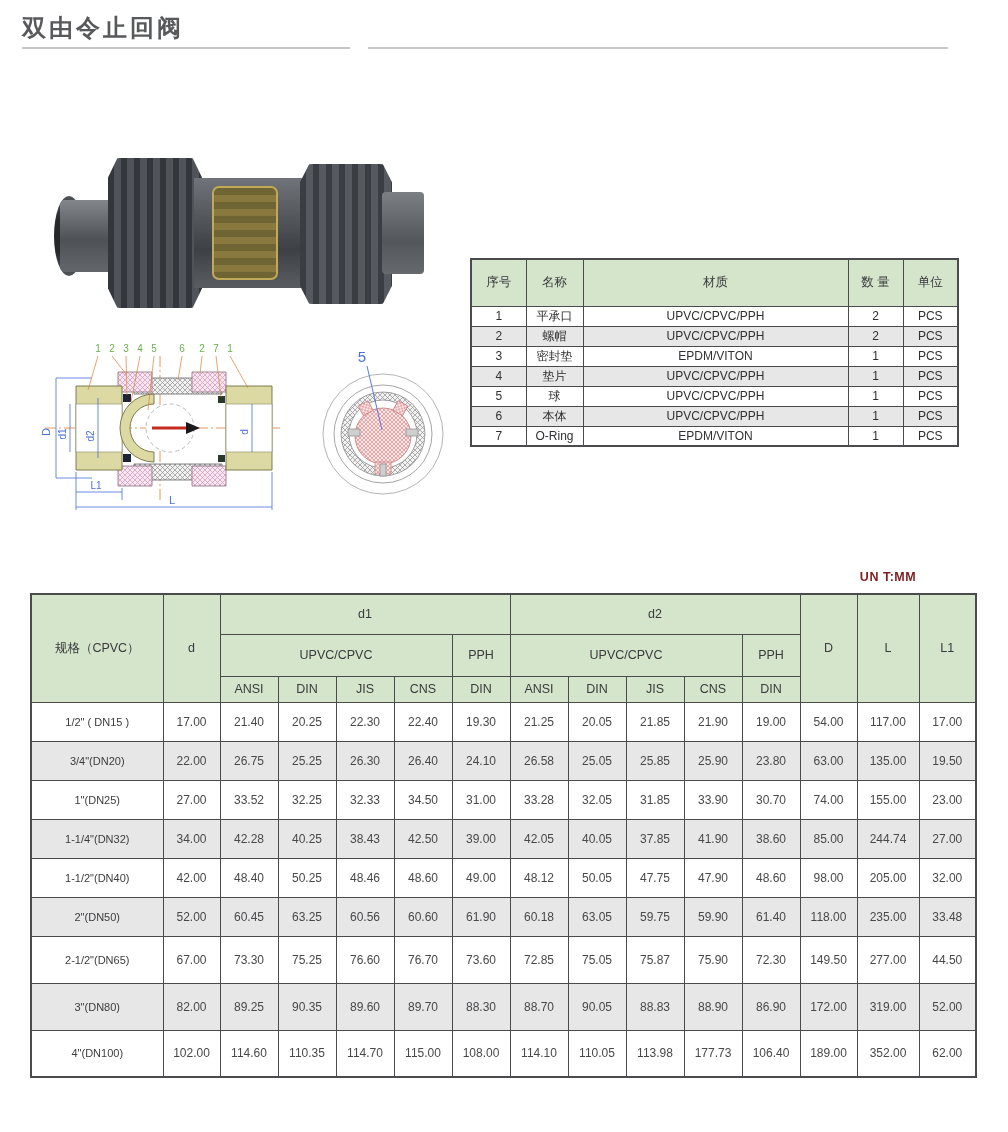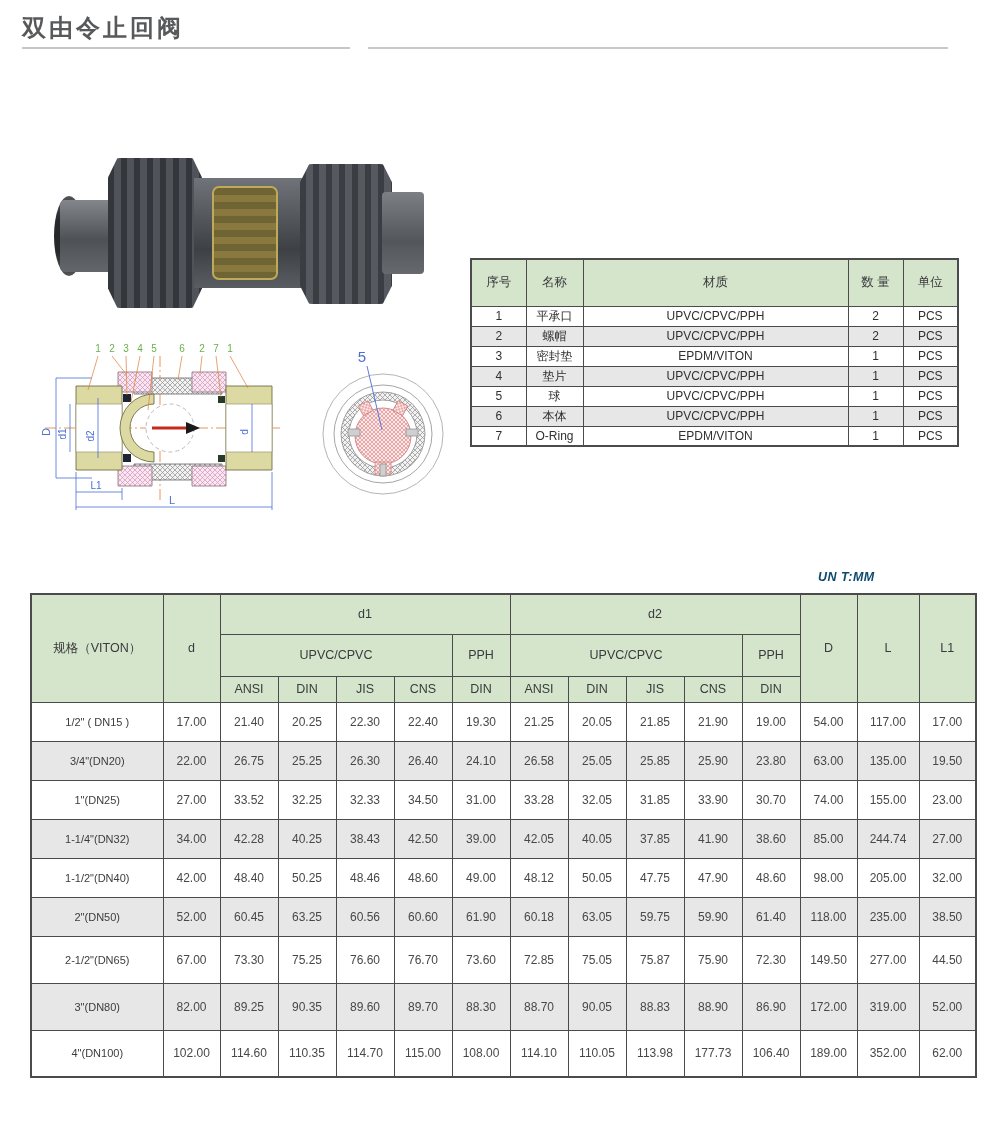--- a/index.html
+++ b/index.html
@@ -49,22 +49,22 @@
                  border:2px solid #4b4b4d; }
   .parts-table thead tr { height:47px; }
   .parts-table tbody tr { height:20px; }
   .parts-table th { font-size:12.5px; }
   .parts-table td { font-size:12px; color:#303032; }
 
   
   .drawing { position:absolute; left:30px; top:340px; }
 
   
-  .unit-note { position:absolute; left:818px; top:570px; width:140px; text-align:left;
-               font-size:12.5px; font-weight:bold; color:#0c4a6e; letter-spacing:0.5px;font-style:italic; }
+  .unit-note { position:absolute; left:818px; top:570px; width:140px; text-align:center;
+               font-size:12.5px; font-weight:bold; color:#7f1d1d; letter-spacing:0.5px; }
 
   
   .size-table { position:absolute; left:30px; top:593px; width:947px; table-layout:fixed;
                 border:2px solid #4b4b4d; }
   .size-table thead tr:nth-child(1) { height:40px; }
   .size-table thead tr:nth-child(2) { height:42px; }
   .size-table thead tr:nth-child(3) { height:26px; }
   .size-table tbody tr { height:39px; }
   .size-table tbody tr:nth-child(n+7) { height:47px; }
   .size-table th { font-size:12.5px; }
@@ -286,21 +286,21 @@
         <col>
         <col>
         <col>
         <col>
       <col class="col-D">
         <col class="col-L">
         <col class="col-L1">
     </colgroup>
     <thead>
       <tr>
-        <th rowspan="3">规格（VITON）</th>
+        <th rowspan="3">规格（CPVC）</th>
         <th rowspan="3">d</th>
         <th colspan="5">d1</th>
         <th colspan="5">d2</th>
         <th rowspan="3">D</th>
         <th rowspan="3">L</th>
         <th rowspan="3">L1</th>
       </tr>
       <tr>
         <th colspan="4">UPVC/CPVC</th>
         <th>PPH</th>
@@ -414,21 +414,21 @@
           <td>60.56</td>
           <td>60.60</td>
           <td>61.90</td>
           <td>60.18</td>
           <td>63.05</td>
           <td>59.75</td>
           <td>59.90</td>
           <td>61.40</td>
           <td>118.00</td>
           <td>235.00</td>
-          <td>38.50</td>
+          <td>33.48</td>
         </tr>
         <tr>
           <td>2-1/2"(DN65)</td>
           <td>67.00</td>
           <td>73.30</td>
           <td>75.25</td>
           <td>76.60</td>
           <td>76.70</td>
           <td>73.60</td>
           <td>72.85</td>

